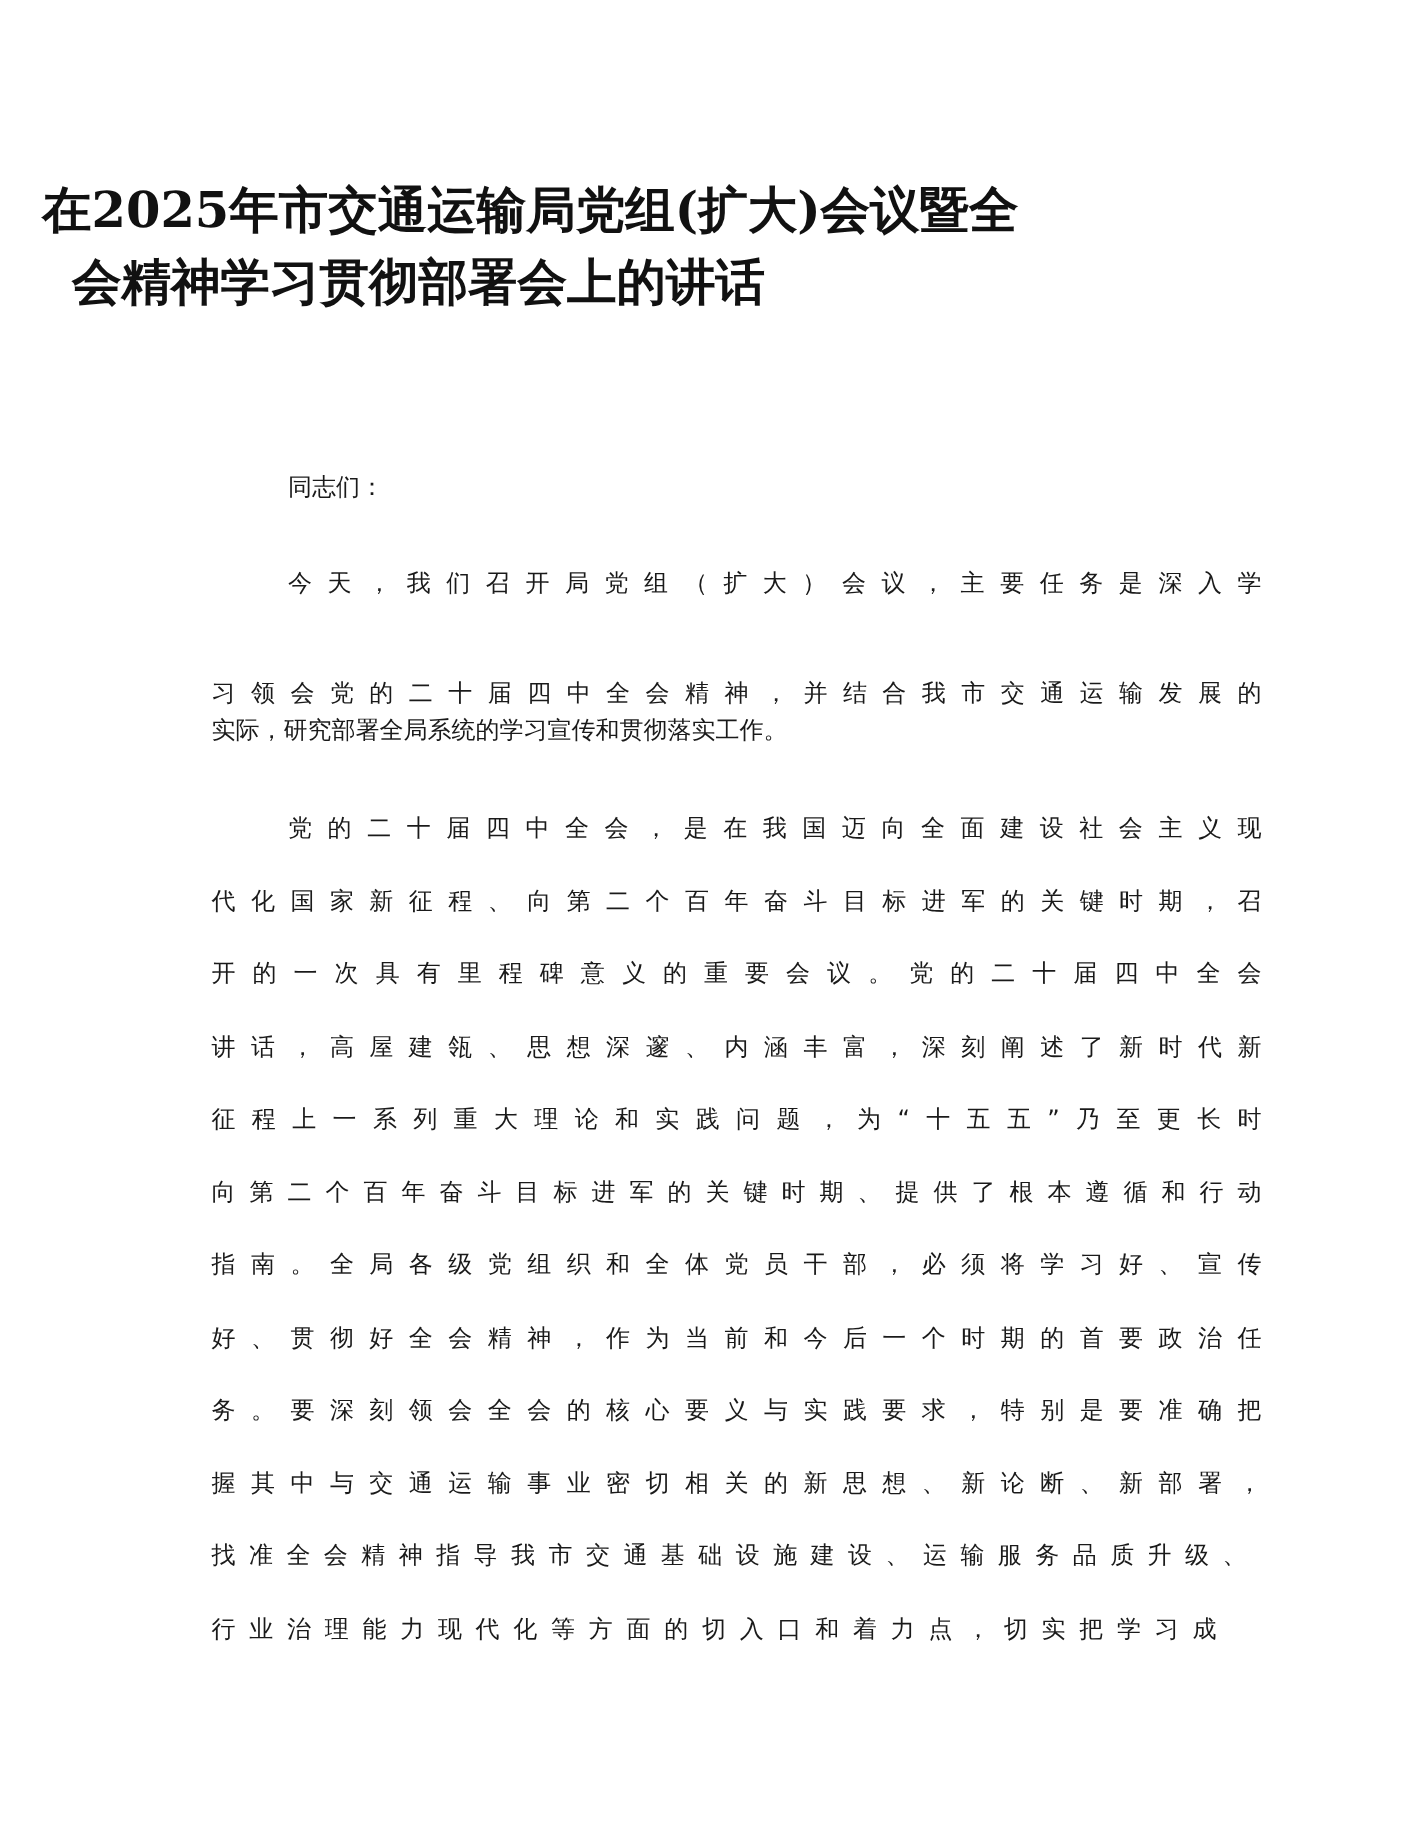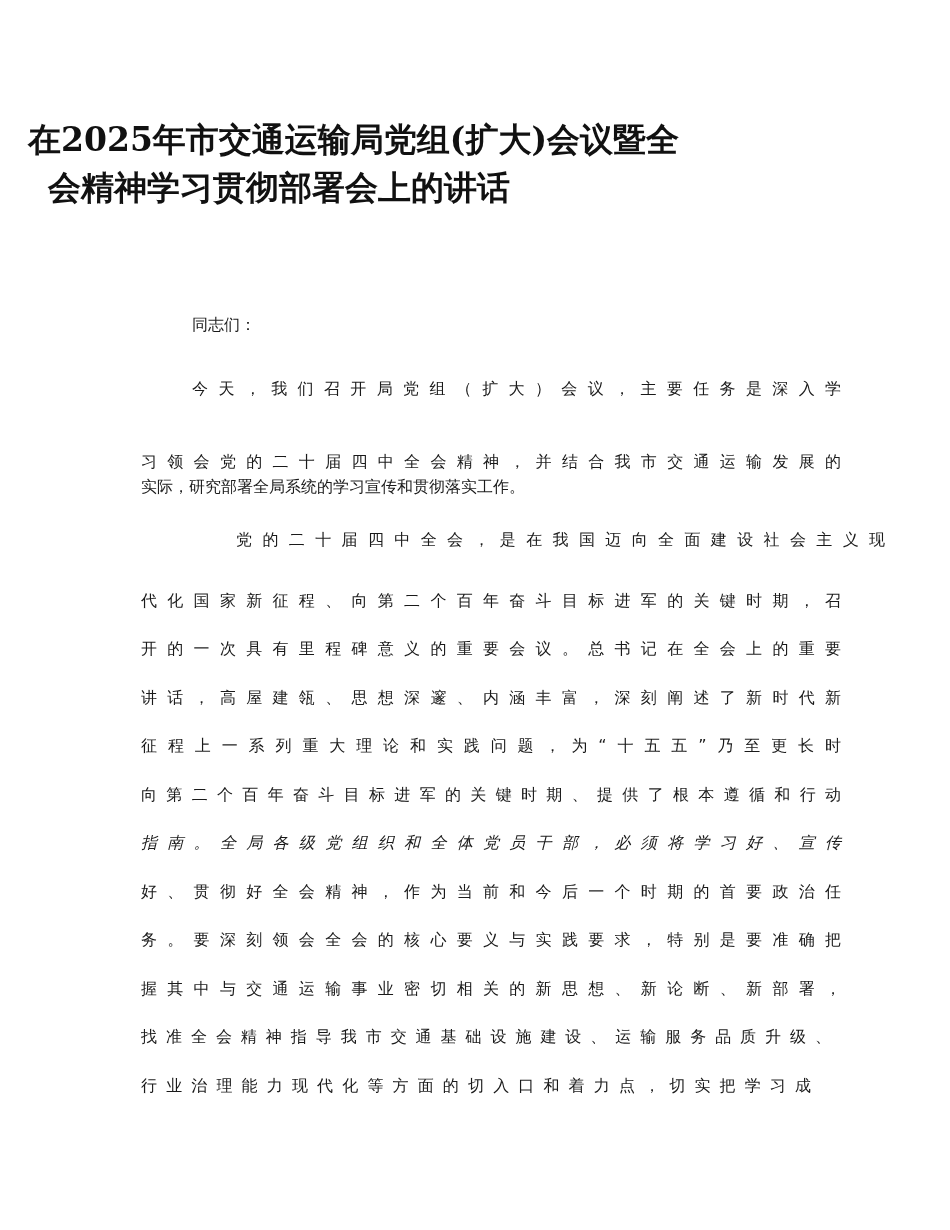--- a/index.html
+++ b/index.html
@@ -28,25 +28,25 @@
 <div class="page">
   <div class="title-line" style="top:120px;">在2025年市交通运输局党组(扩大)会议暨全</div>
   <div class="title-line" style="top:168px;padding-left:20px;">会精神学习贯彻部署会上的讲话</div>
 
   <div class="line indent short" style="top:310px;">同志们：</div>
 
   <div class="line indent" style="top:374px;">今天，我们召开局党组（扩大）会议，主要任务是深入学</div>
   <div class="line" style="top:423px;margin-top:24px;">习领会党的二十届四中全会精神，并结合我市交通运输发展的</div>
   <div class="line last" style="top:472px;">实际，研究部署全局系统的学习宣传和贯彻落实工作。</div>
 
-  <div class="line indent" style="top:525px;margin-left:44px;">党的二十届四中全会，是在我国迈向全面建设社会主义现</div>
+  <div class="line indent" style="top:537px;">党的二十届四中全会，是在我国迈向全面建设社会主义现</div>
   <div class="line" style="top:586px;">代化国家新征程、向第二个百年奋斗目标进军的关键时期，召</div>
-  <div class="line" style="top:634px;">开的一次具有里程碑意义的重要会议。总书记在全会上的重要</div>
+  <div class="line" style="top:634px;">开的一次具有里程碑意义的重要会议。党的二十届四中全会</div>
   <div class="line" style="top:683px;">讲话，高屋建瓴、思想深邃、内涵丰富，深刻阐述了新时代新</div>
   <div class="line" style="top:731px;">征程上一系列重大理论和实践问题，为“十五五”乃至更长时</div>
   <div class="line" style="top:780px;">向第二个百年奋斗目标进军的关键时期、提供了根本遵循和行动</div>
-  <div class="line" style="top:828px;font-style:italic;">指南。全局各级党组织和全体党员干部，必须将学习好、宣传</div>
+  <div class="line" style="top:828px;">指南。全局各级党组织和全体党员干部，必须将学习好、宣传</div>
   <div class="line" style="top:877px;">好、贯彻好全会精神，作为当前和今后一个时期的首要政治任</div>
   <div class="line" style="top:925px;">务。要深刻领会全会的核心要义与实践要求，特别是要准确把</div>
   <div class="line" style="top:974px;">握其中与交通运输事业密切相关的新思想、新论断、新部署，</div>
   <div class="line" style="top:1022px; width:690px;">找准全会精神指导我市交通基础设施建设、运输服务品质升级、</div>
   <div class="line" style="top:1071px; width:670px;">行业治理能力现代化等方面的切入口和着力点，切实把学习成</div>
 </div>
 
 </body></html>

